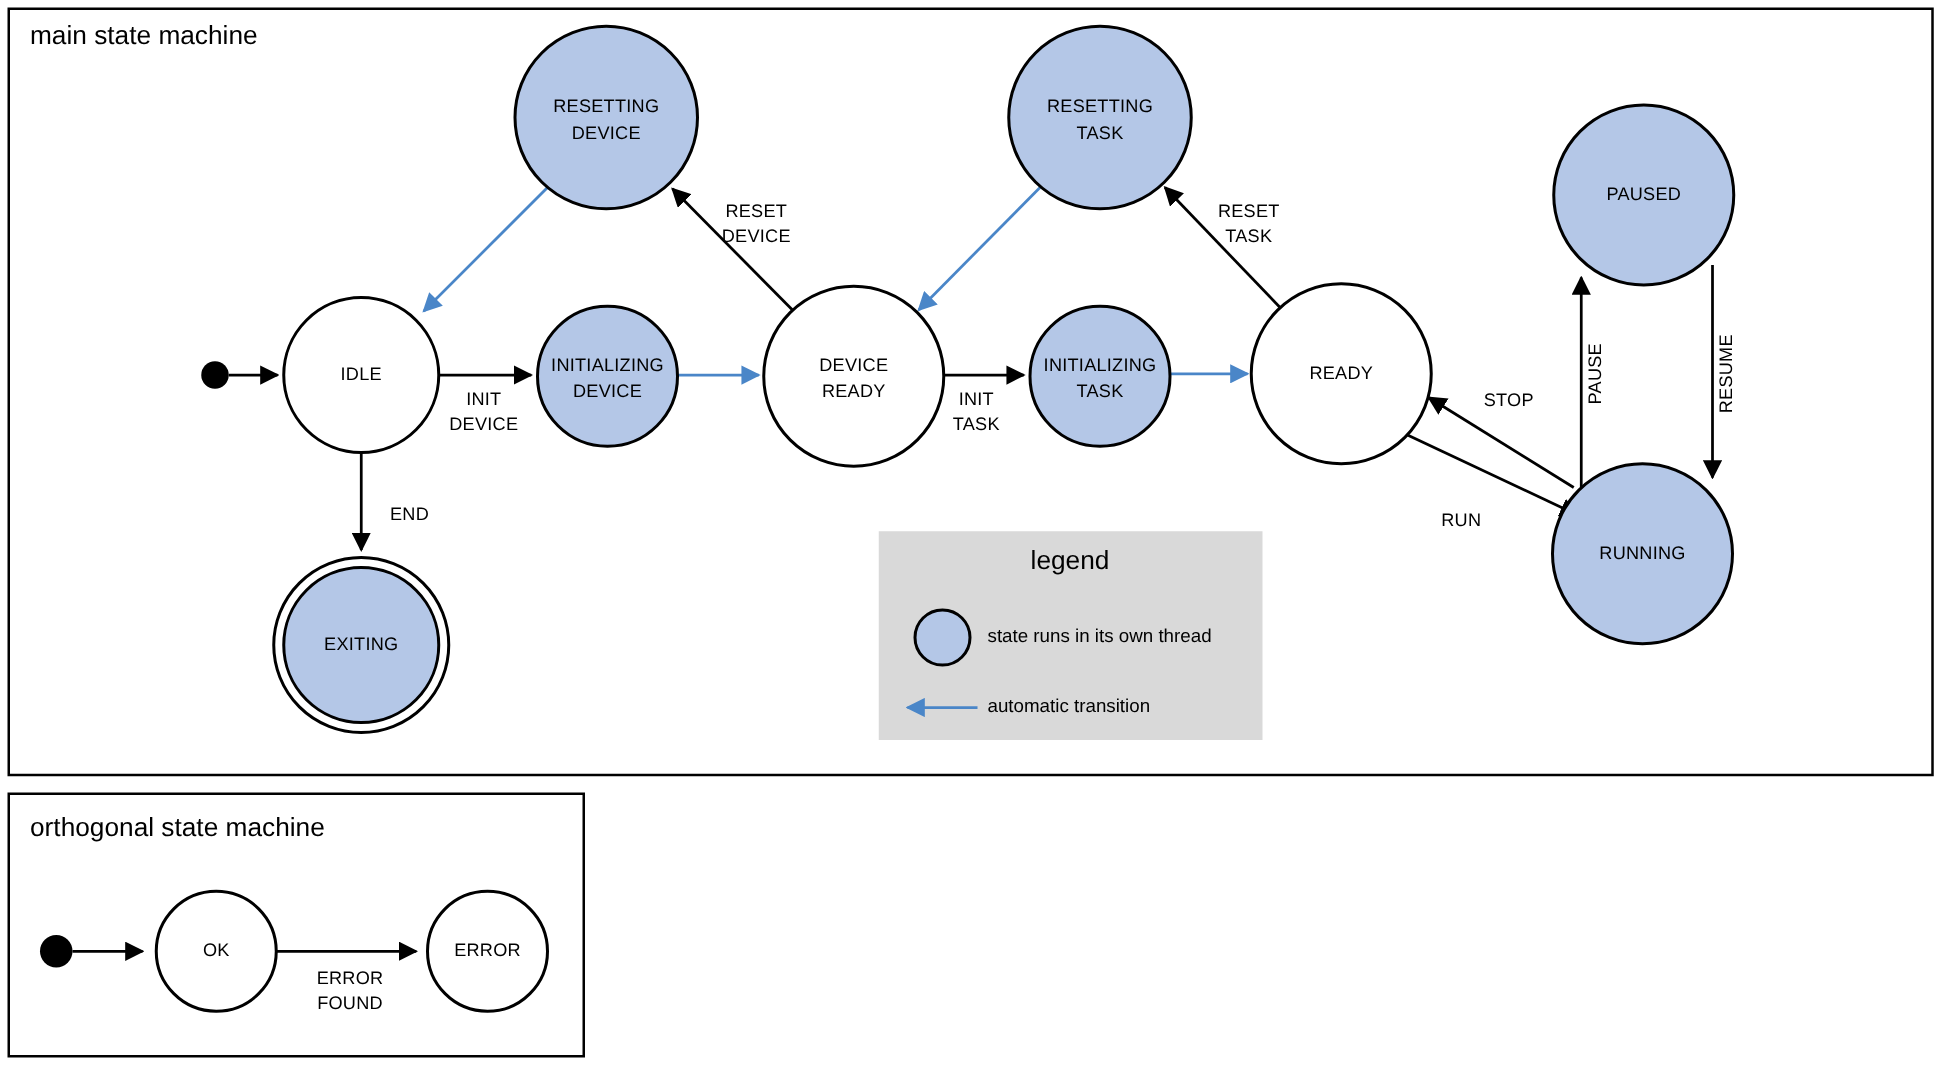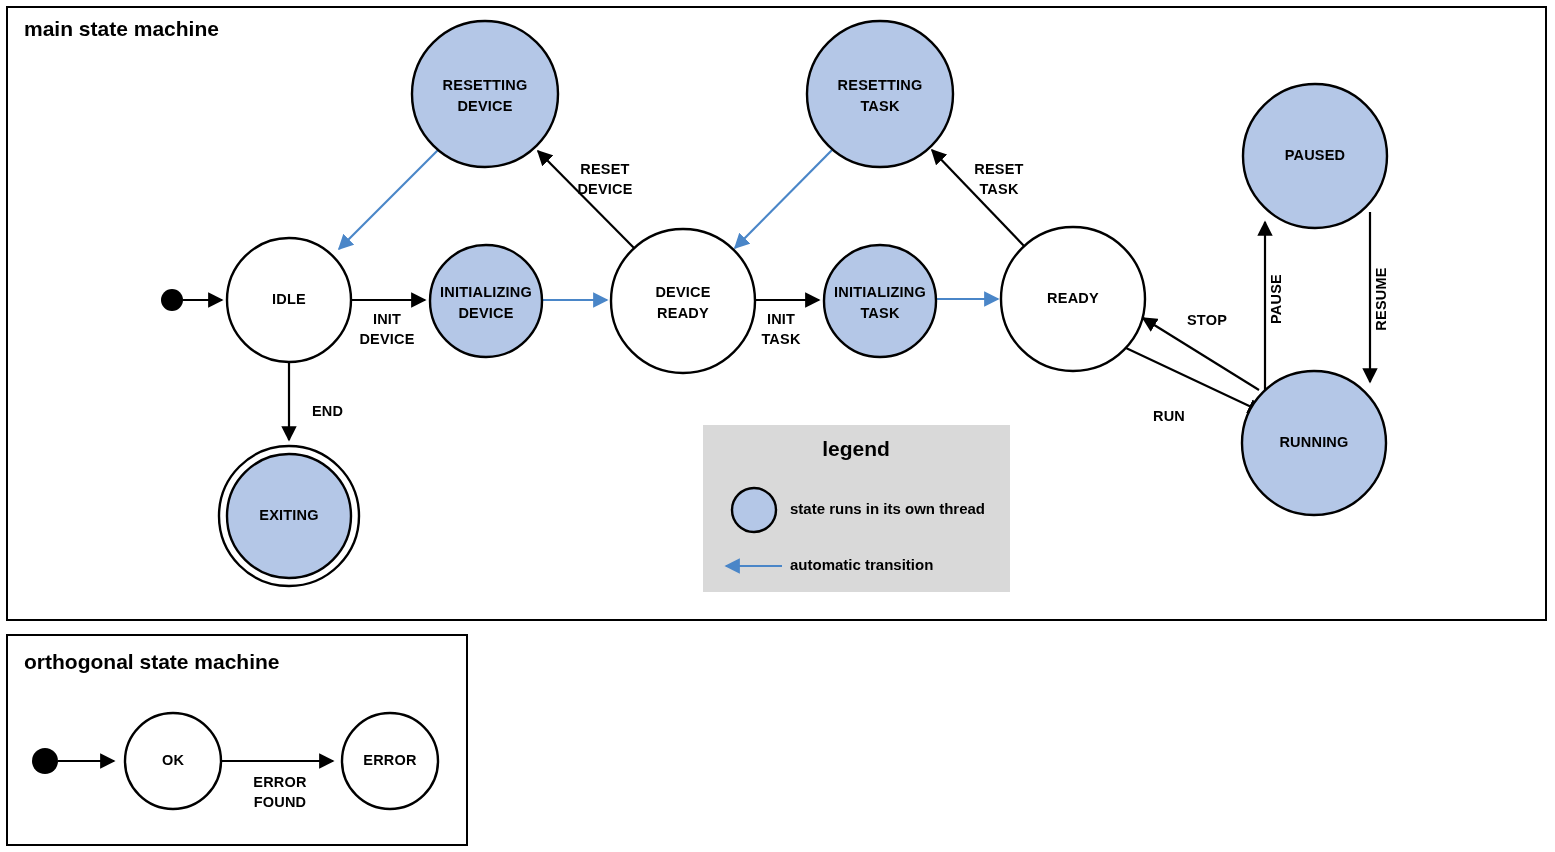--- a/index.html
+++ b/index.html
@@ -10,21 +10,20 @@
   body {
     width: 1555px;
     height: 852px;
     font-family: "Liberation Sans", sans-serif;
     overflow: hidden;
   }
   #stage {
     position: relative;
     width: 1555px;
     height: 852px;
-    font-weight: bold;
   }
   svg#diagram {
     display: block;
     width: 1555px;
     height: 852px;
   }
   .frame {
     fill: #ffffff;
     stroke: #000000;
     stroke-width: 2;

